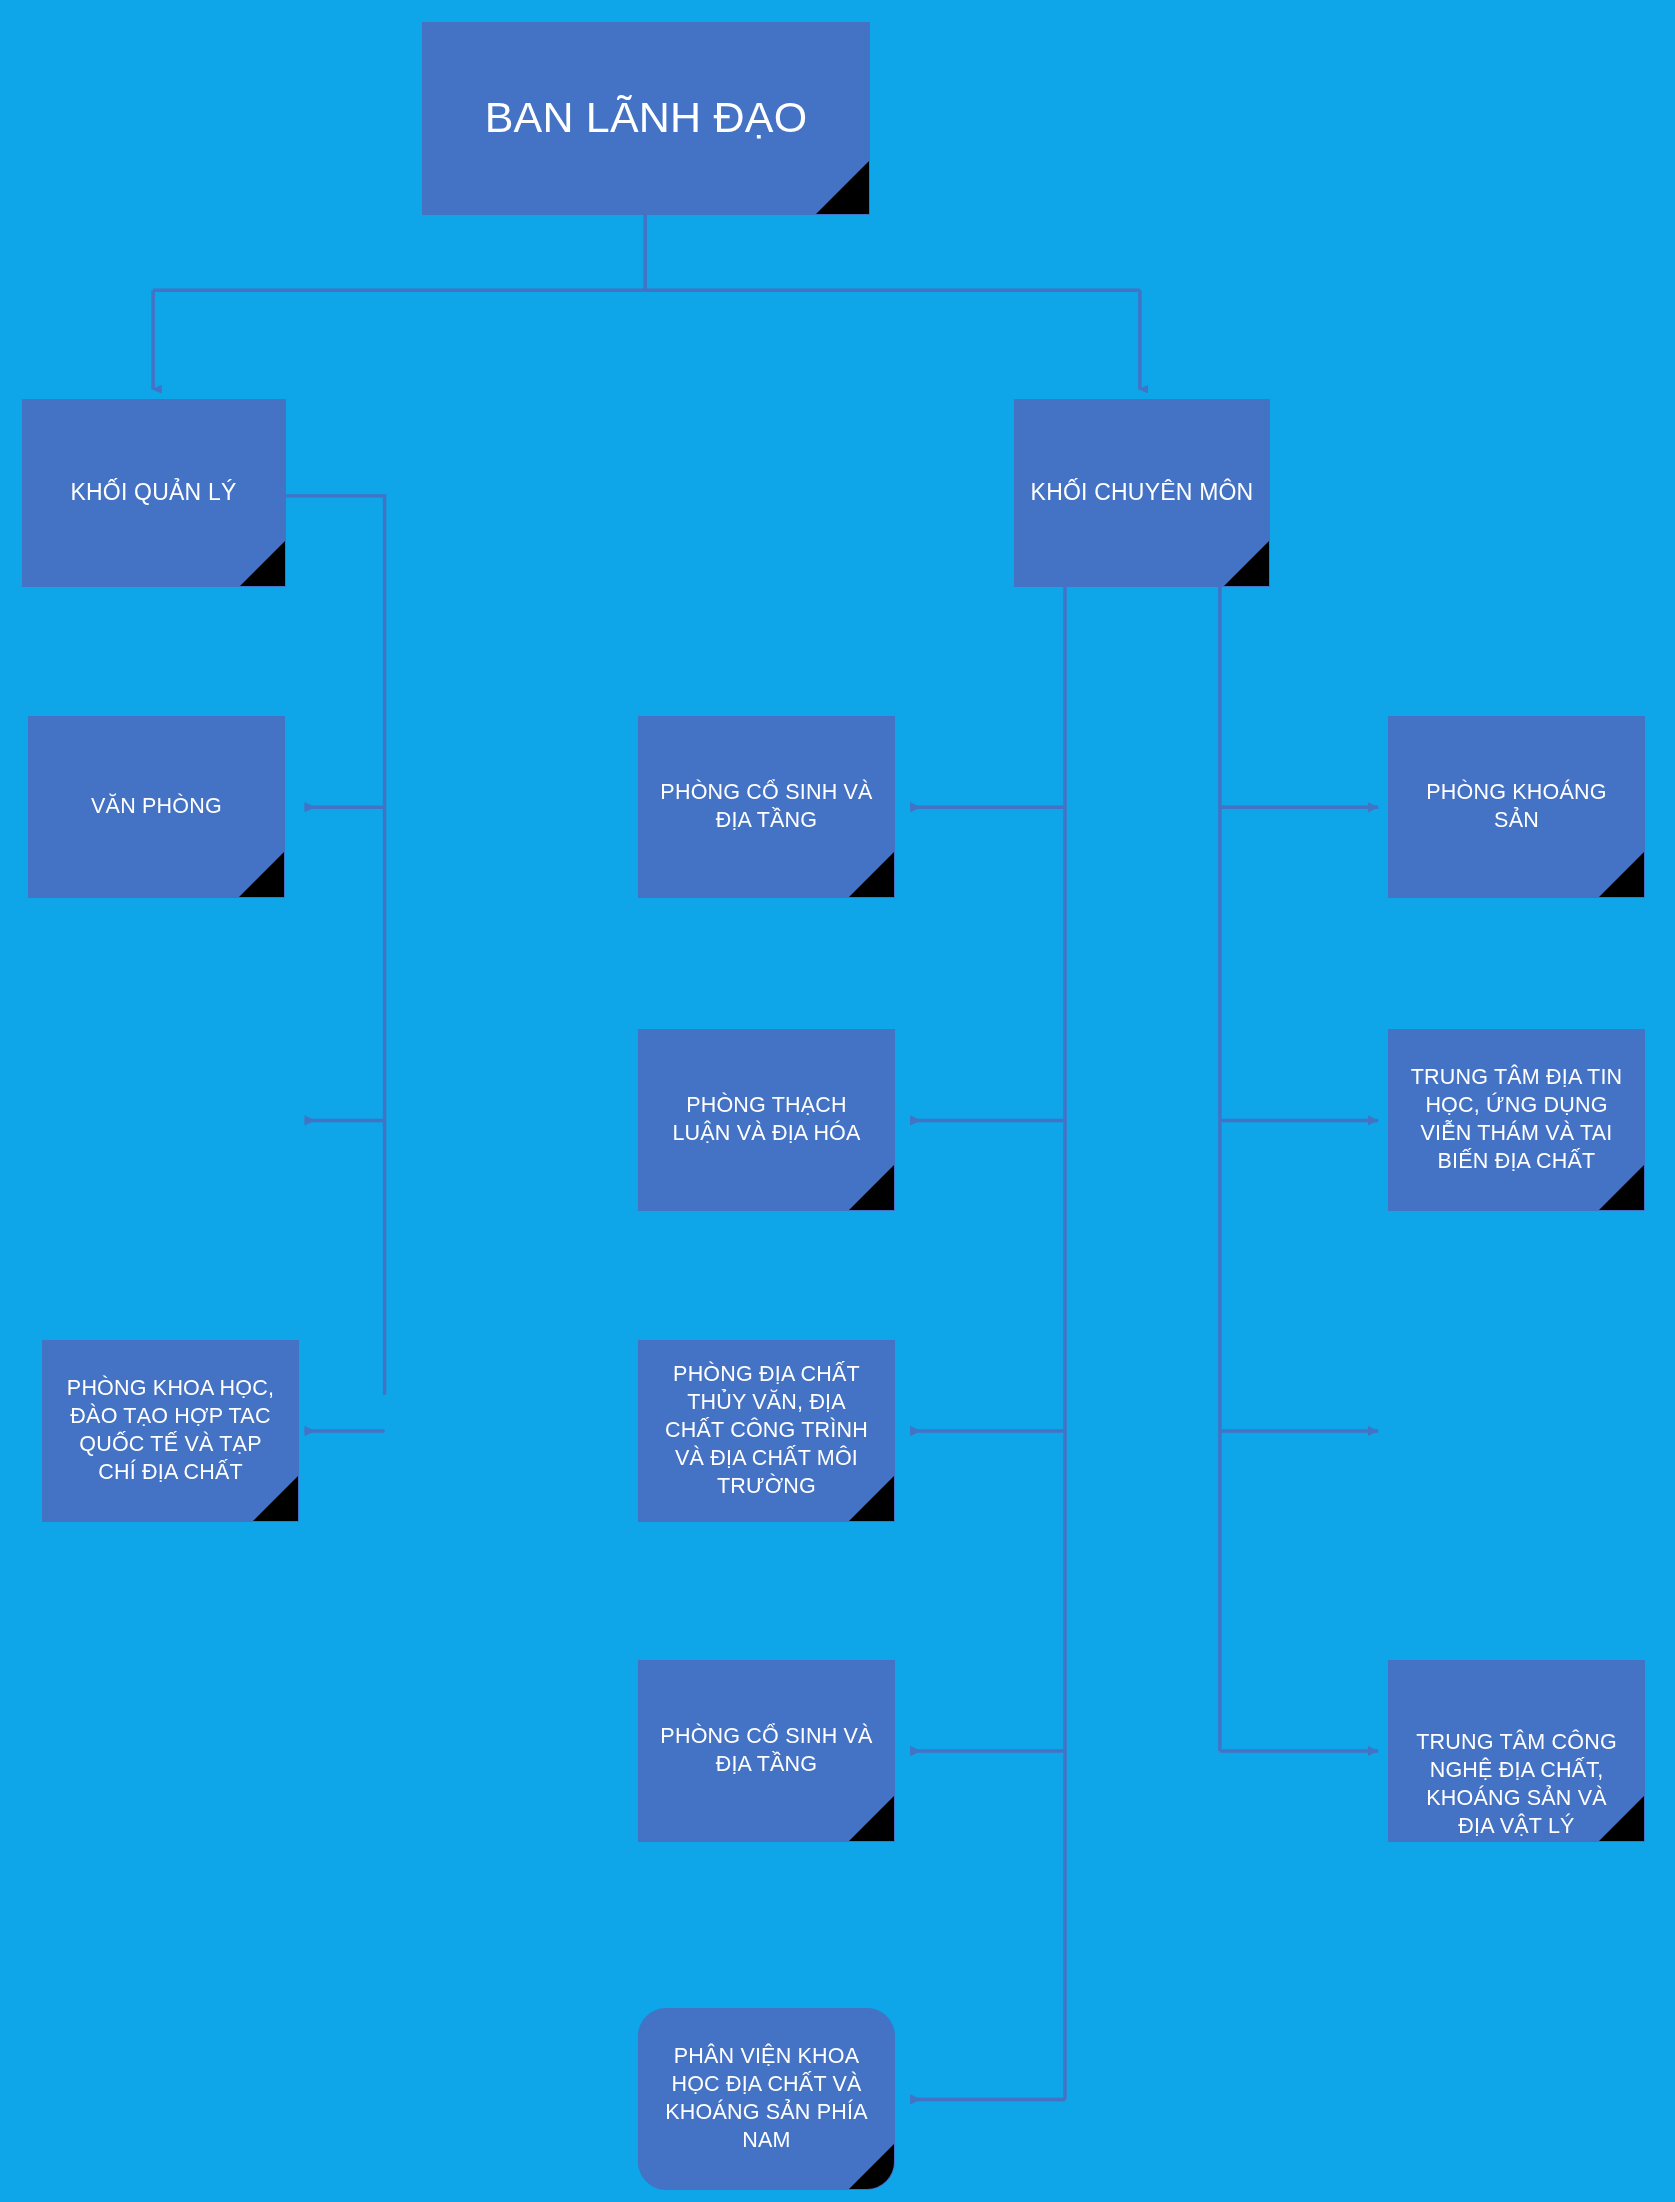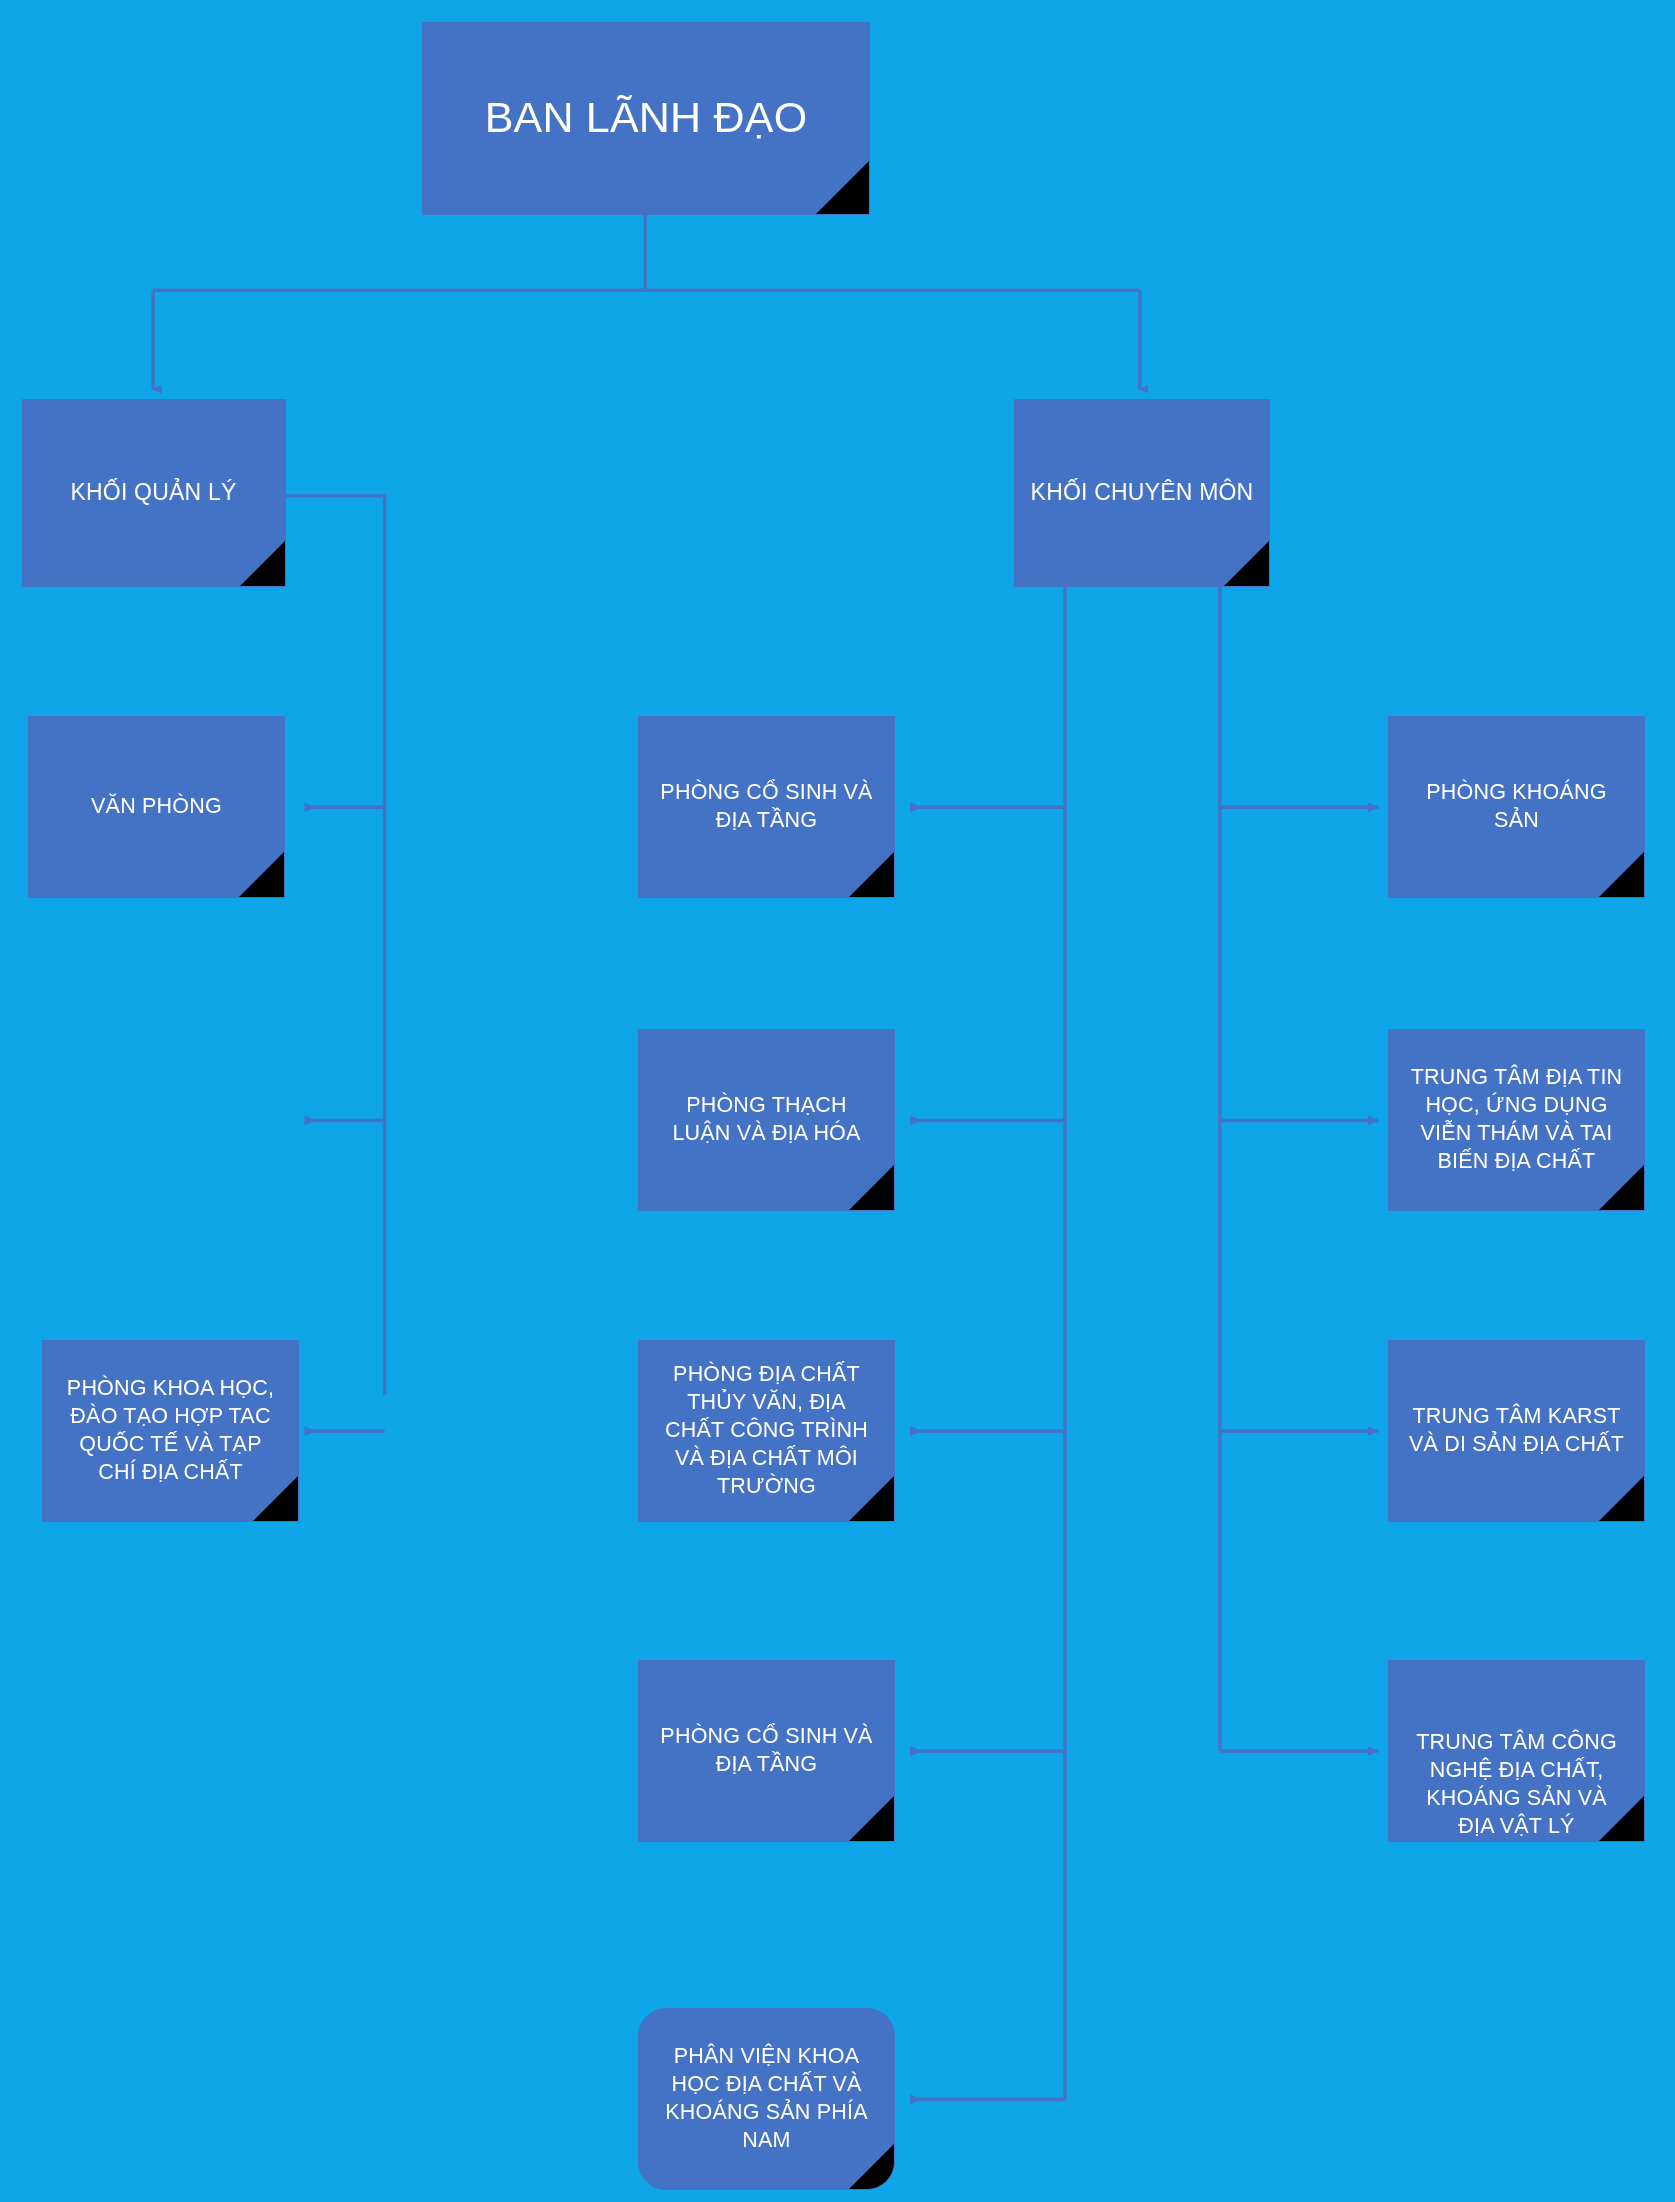--- a/index.html
+++ b/index.html
@@ -164,24 +164,20 @@
   <div class="node n-leaf" style="left:1388px;top:716px;width:257px;height:182px;">
     <span class="label">PHÒNG KHOÁNG
 SẢN</span>
   </div>
   <div class="node n-leaf" style="left:1388px;top:1029px;width:257px;height:182px;">
     <span class="label">TRUNG TÂM ĐỊA TIN
 HỌC, ỨNG DỤNG
 VIỄN THÁM VÀ TAI
 BIẾN ĐỊA CHẤT</span>
   </div>
-  <div class="node n-leaf" style="left:1388px;top:1340px;width:257px;height:182px;">
-    <span class="label">TRUNG TÂM KARST
-VÀ DI SẢN ĐỊA CHẤT</span>
-  </div>
   <div class="node n-leaf" style="left:1388px;top:1660px;width:257px;height:182px;align-items:flex-end;">
     <span class="label">TRUNG TÂM CÔNG
 NGHỆ ĐỊA CHẤT,
 KHOÁNG SẢN VÀ
 ĐỊA VẬT LÝ</span>
   </div>
 
 </div>
 
 

